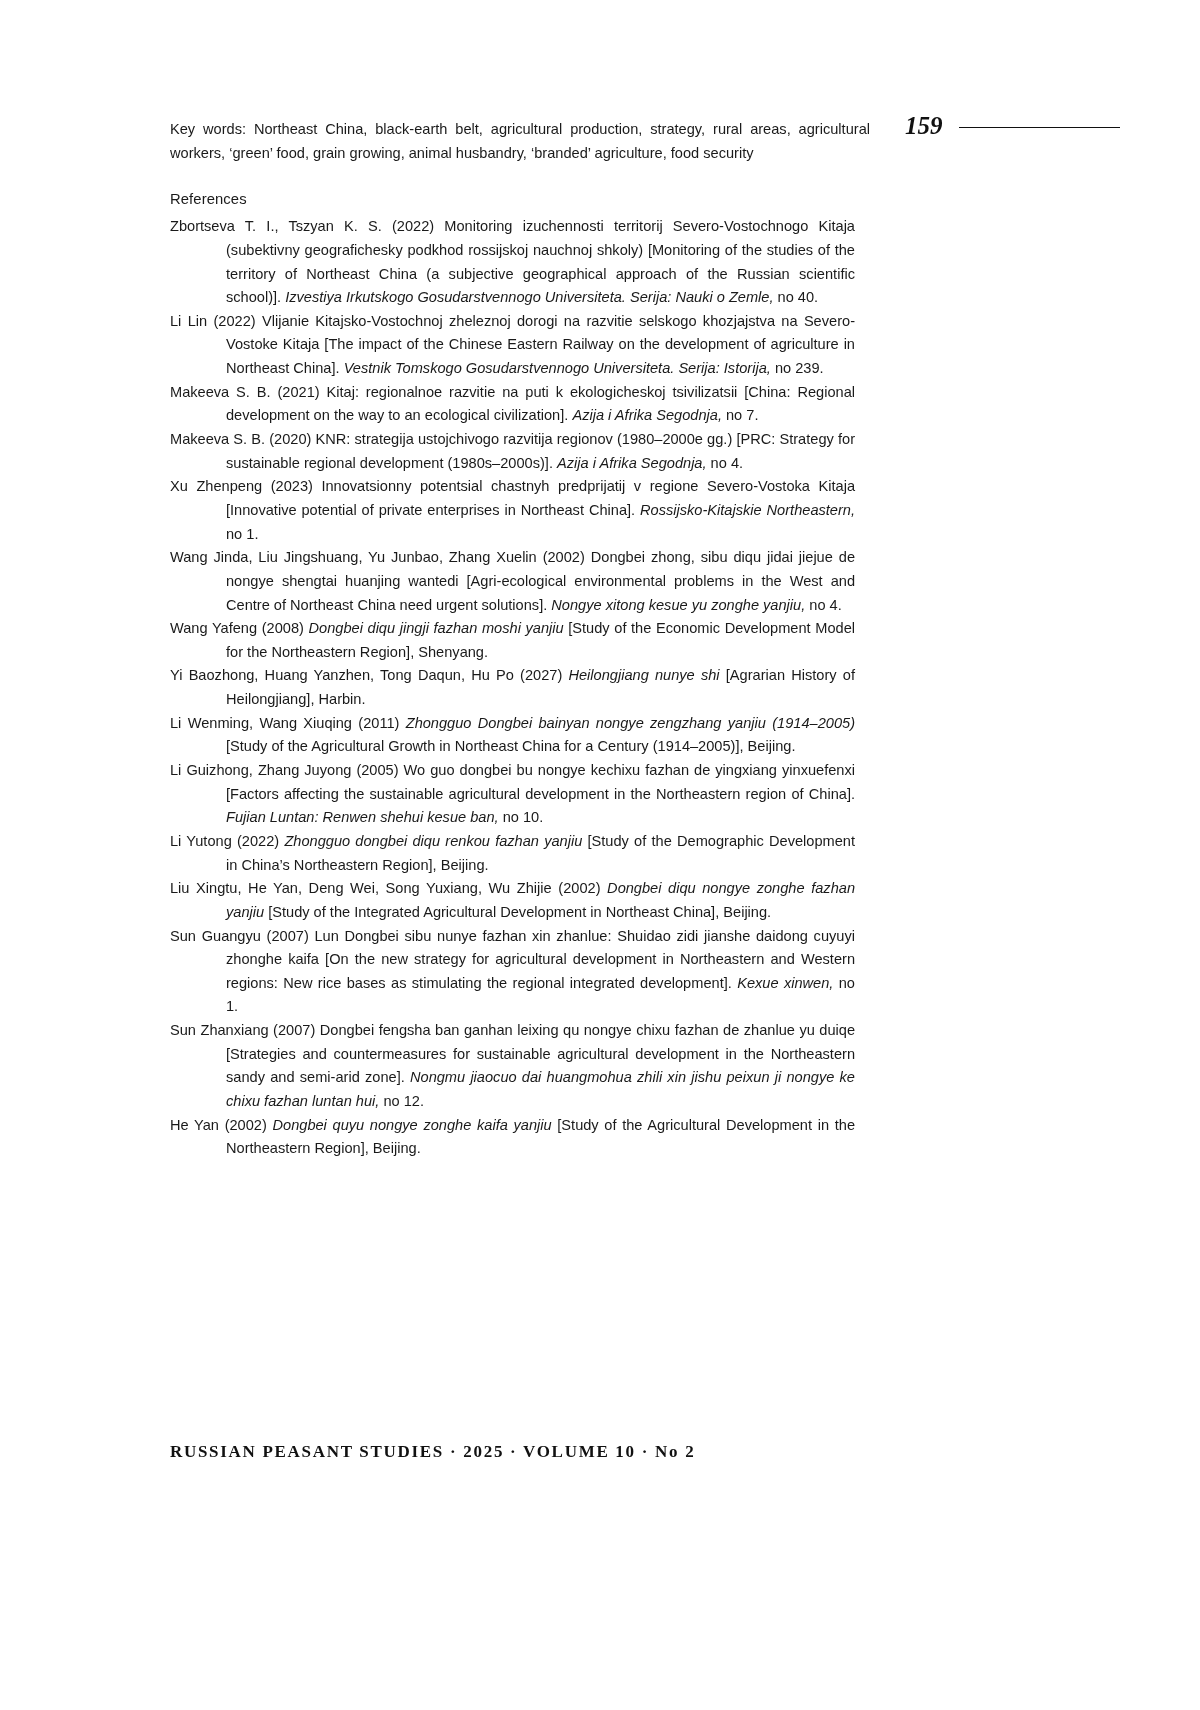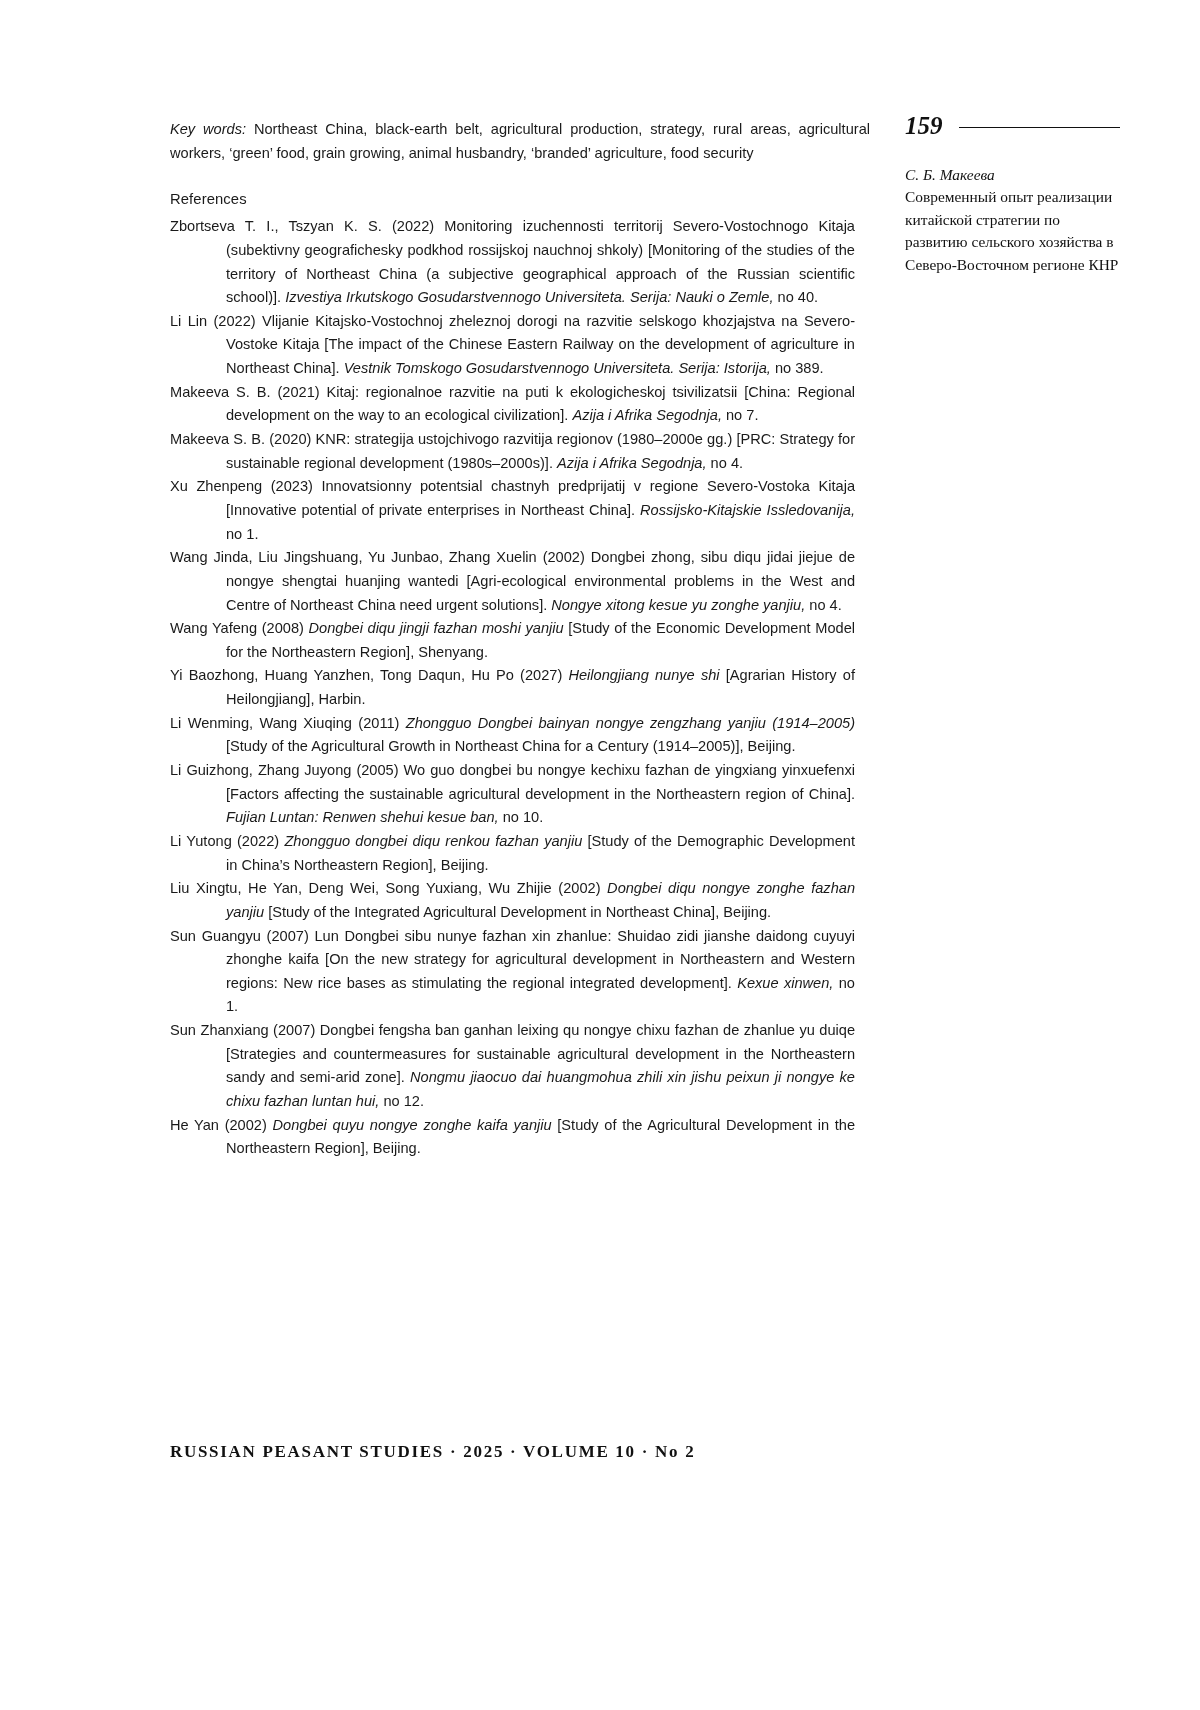--- a/index.html
+++ b/index.html
@@ -25,21 +25,20 @@
     width: 700px;
   }
 
   .keywords {
     font-size: 14.6px;
     line-height: 1.62;
     text-align: justify;
     margin: 0 0 26px 0;
   }
   .keywords .kw-label {
-    font-style: italic;
     font-weight: 400;
   }
 
   .refs-heading {
     font-size: 14.8px;
     font-weight: normal;
     margin: 0 0 8px 0;
     letter-spacing: 0.1px;
   }
 
@@ -112,44 +111,40 @@
   <div class="content">
 
     <p class="keywords">
       <span class="kw-label">Key words:</span><span> Northeast China, black-earth belt, agricultural production, strategy, rural areas, agricultural workers, ‘green’ food, grain growing, animal husbandry, ‘branded’ agriculture, food security</span>
     </p>
 
     <h2 class="refs-heading">References</h2>
 
     <div id="ref-list">
         <p class="ref"><span>Zbortseva T. I., Tszyan K. S. (2022) Monitoring izuchennosti territorij Severo-Vostochnogo Kitaja (subektivny geograficheskу podkhod rossijskoj nauchnoj shkoly) [Monitoring of the studies of the territory of Northeast China (a subjective geographical approach of the Russian scientific school)]. </span><i>Izvestiya Irkutskogo Gosudarstvennogo Universiteta. Serija: Nauki o Zemle,</i><span> no 40.</span></p>
-        <p class="ref"><span>Li Lin (2022) Vlijanie Kitajsko-Vostochnoj zheleznoj dorogi na razvitie selskogo khozjajstva na Severo-Vostoke Kitaja [The impact of the Chinese Eastern Railway on the development of agriculture in Northeast China]. </span><i>Vestnik Tomskogo Gosudarstvennogo Universiteta. Serija: Istorija,</i><span> no 389.</span></p>
+        <p class="ref"><span>Li Lin (2022) Vlijanie Kitajsko-Vostochnoj zheleznoj dorogi na razvitie selskogo khozjajstva na Severo-Vostoke Kitaja [The impact of the Chinese Eastern Railway on the development of agriculture in Northeast China]. </span><i>Vestnik Tomskogo Gosudarstvennogo Universiteta. Serija: Istorija,</i><span> no 239.</span></p>
         <p class="ref"><span>Makeeva S. B. (2021) Kitaj: regionalnoe razvitie na puti k ekologicheskoj tsivilizatsii [China: Regional development on the way to an ecological civilization]. </span><i>Azija i Afrika Segodnja,</i><span> no 7.</span></p>
         <p class="ref"><span>Makeeva S. B. (2020) KNR: strategija ustojchivogo razvitija regionov (1980–2000e gg.) [PRC: Strategy for sustainable regional development (1980s–2000s)]. </span><i>Azija i Afrika Segodnja,</i><span> no 4.</span></p>
-        <p class="ref"><span>Xu Zhenpeng (2023) Innovatsionny potentsial chastnyh predprijatij v regione Severo-Vostoka Kitaja [Innovative potential of private enterprises in Northeast China]. </span><i>Rossijsko-Kitajskie Issledovanija,</i><span> no 1.</span></p>
+        <p class="ref"><span>Xu Zhenpeng (2023) Innovatsionny potentsial chastnyh predprijatij v regione Severo-Vostoka Kitaja [Innovative potential of private enterprises in Northeast China]. </span><i>Rossijsko-Kitajskie Northeastern,</i><span> no 1.</span></p>
         <p class="ref"><span>Wang Jinda, Liu Jingshuang, Yu Junbao, Zhang Xuelin (2002) Dongbei zhong, sibu diqu jidai jiejue de nongye shengtai huanjing wantedi [Agri-ecological environmental problems in the West and Centre of Northeast China need urgent solutions]. </span><i>Nongye xitong kesue yu zonghe yanjiu,</i><span> no 4.</span></p>
         <p class="ref"><span>Wang Yafeng (2008) </span><i>Dongbei diqu jingji fazhan moshi yanjiu</i><span> [Study of the Economic Development Model for the Northeastern Region], Shenyang.</span></p>
         <p class="ref"><span>Yi Baozhong, Huang Yanzhen, Tong Daqun, Hu Po (2027) </span><i>Heilongjiang nunye shi</i><span> [Agrarian History of Heilongjiang], Harbin.</span></p>
         <p class="ref"><span>Li Wenming, Wang Xiuqing (2011) </span><i>Zhongguo Dongbei bainyan nongye zengzhang yanjiu (1914–2005)</i><span> [Study of the Agricultural Growth in Northeast China for a Century (1914–2005)], Beijing.</span></p>
         <p class="ref"><span>Li Guizhong, Zhang Juyong (2005) Wo guo dongbei bu nongye kechixu fazhan de yingxiang yinxuefenxi [Factors affecting the sustainable agricultural development in the Northeastern region of China]. </span><i>Fujian Luntan: Renwen shehui kesue ban,</i><span> no 10.</span></p>
         <p class="ref"><span>Li Yutong (2022) </span><i>Zhongguo dongbei diqu renkou fazhan yanjiu</i><span> [Study of the Demographic Development in China’s Northeastern Region], Beijing.</span></p>
         <p class="ref"><span>Liu Xingtu, He Yan, Deng Wei, Song Yuxiang, Wu Zhijie (2002) </span><i>Dongbei diqu nongye zonghe fazhan yanjiu</i><span> [Study of the Integrated Agricultural Development in Northeast China], Beijing.</span></p>
         <p class="ref"><span>Sun Guangyu (2007) Lun Dongbei sibu nunye fazhan xin zhanlue: Shuidao zidi jianshe daidong cuyuyi zhonghe kaifa [On the new strategy for agricultural development in Northeastern and Western regions: New rice bases as stimulating the regional integrated development]. </span><i>Kexue xinwen,</i><span> no 1.</span></p>
         <p class="ref"><span>Sun Zhanxiang (2007) Dongbei fengsha ban ganhan leixing qu nongye chixu fazhan de zhanlue yu duiqe [Strategies and countermeasures for sustainable agricultural development in the Northeastern sandy and semi-arid zone]. </span><i>Nongmu jiaocuo dai huangmohua zhili xin jishu peixun ji nongye ke chixu fazhan luntan hui,</i><span> no 12.</span></p>
         <p class="ref"><span>He Yan (2002) </span><i>Dongbei quyu nongye zonghe kaifa yanjiu</i><span> [Study of the Agricultural Development in the Northeastern Region], Beijing.</span></p>
       </div>
 
   </div>
 
   <div class="margin-col">
     <div class="folio-row">
       <span class="folio">159</span>
       <span class="folio-rule"></span>
     </div>
-    <div class="margin-note">
-      <span class="author">С. Б. Макеева</span>
-      <span>Современный опыт реализации китайской стратегии по развитию сельского хозяйства в Северо-Восточном регионе КНР</span>
-    </div>
   </div>
 
   <div class="footer">RUSSIAN PEASANT STUDIES · 2025 · VOLUME 10 · No 2</div>
 
 </div>
 
 </body></html>

